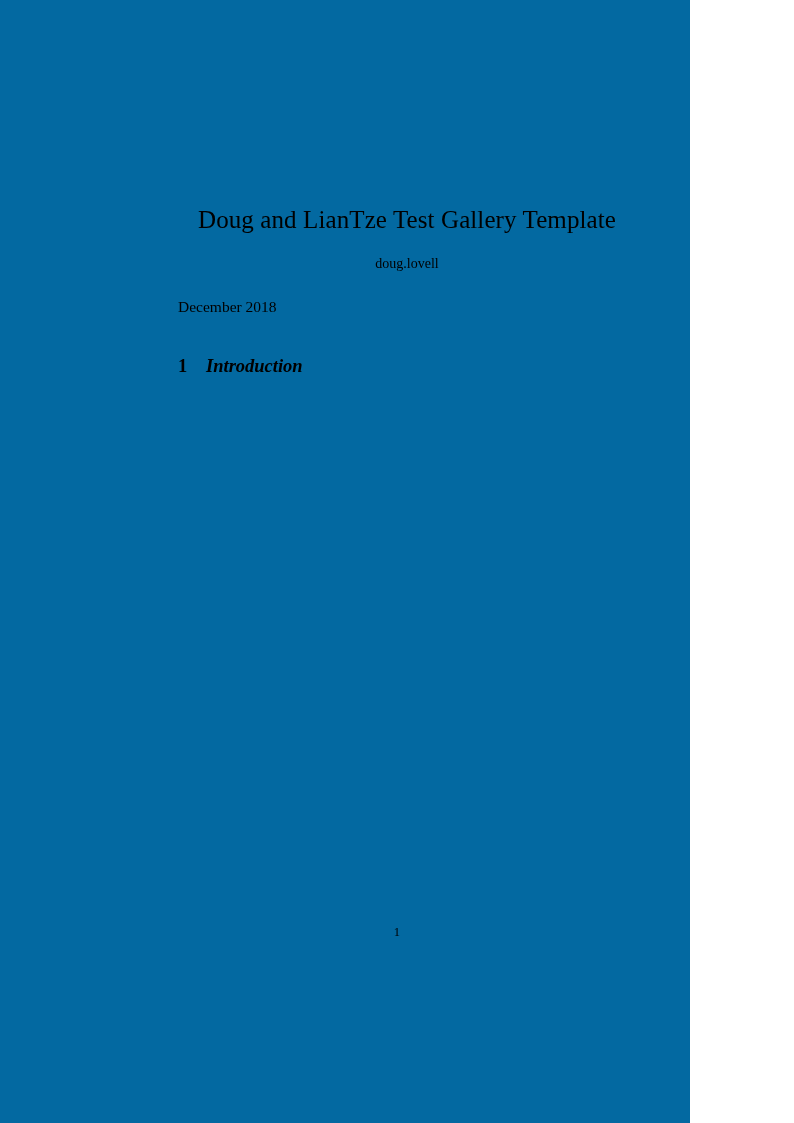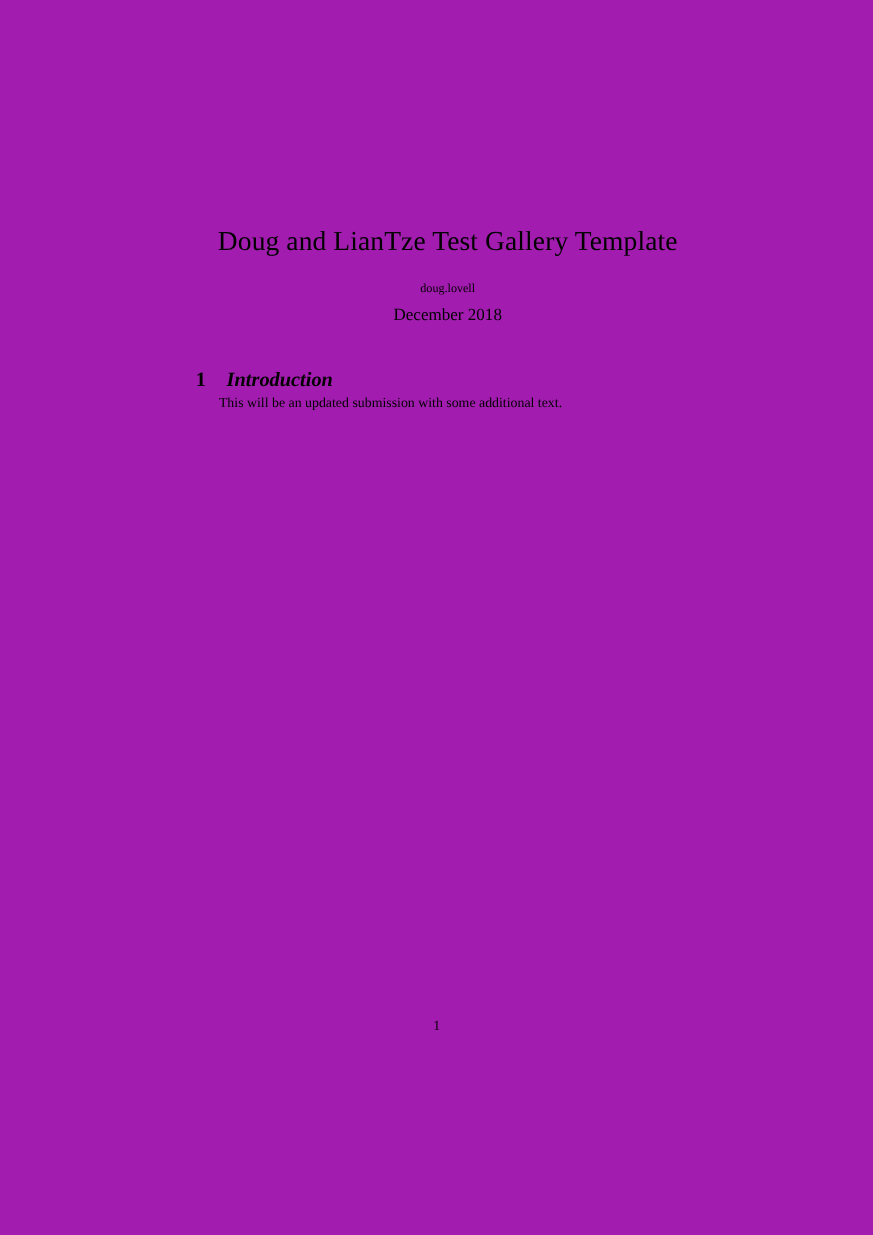--- a/index.html
+++ b/index.html
@@ -12,46 +12,45 @@
     height: 1123px;
     font-family: "Liberation Serif", serif;
     color: #000000;
     position: relative;
     overflow: hidden;
   }
   .page {
     position: absolute;
     top: 0;
     left: 0;
-    width: 794px;
+    width: 690px;
     height: 1123px;
-    background: #a21caf;
+    background: #0369a1;
   }
   .content {
     position: absolute;
     left: 178px;
     top: 0;
     width: 458px;
   }
   .doc-title {
     margin-top: 205px;
     text-align: center;
     font-size: 25px;
     line-height: 1.2;
     font-weight: normal;
     letter-spacing: 0.1px;
   }
   .doc-author {
     margin-top: 21px;
     text-align: center;
-    font-size: 11px;
+    font-size: 14px;
   }
   .doc-date {
-    margin-top: 10px;
-    text-align: center;
+    margin-top: 26px;
     font-size: 15.5px;
   }
   .section-heading {
     margin-top: 40px;
     font-size: 18.5px;
     font-weight: bold;
     display: flex;
     align-items: baseline;
   }
   .section-number {
@@ -93,18 +92,17 @@
     <div class="doc-author">doug.lovell</div>
 
     <div class="doc-date">December 2018</div>
 
     <div class="section-heading">
       <span class="section-number">1</span>
       <span class="section-title">Introduction</span>
     </div>
 
 
-    <div class="body-par indent">This will be an updated submission with some additional text.</div>
 
   </div>
 
   <div class="page-number">1</div>
 </div>
 
 </body></html>

